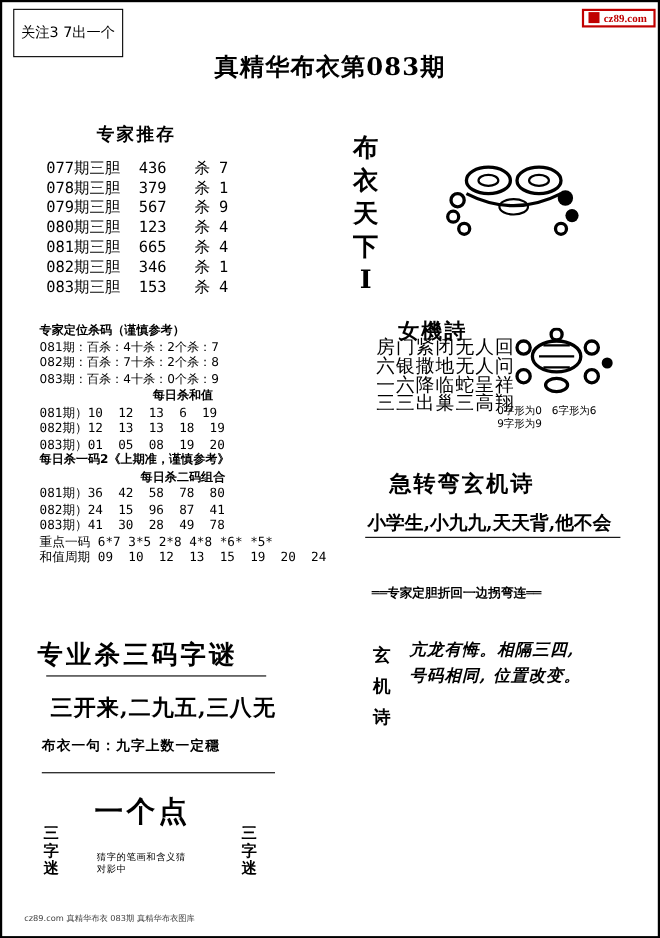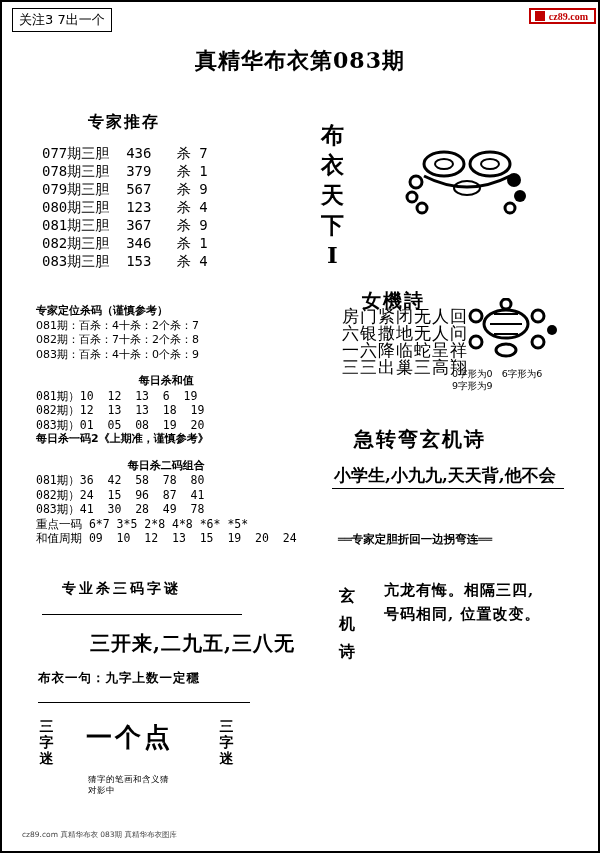--- a/index.html
+++ b/index.html
@@ -23,21 +23,21 @@
     position: absolute;
     top: 6px; left: 6px;
     width: 588px;
     height: 24px;
   }
   .tag-left {
     position: absolute;
     left: 4px; top: 0px;
     border: 1px solid #000;
     font-size: 13px;
-    padding: 2px 6px;
+    padding: 12px 6px;
     background: #fff;
     font-family: "DejaVu Sans", sans-serif;
   }
   .brand {
     position: absolute;
     right: 0px; top: 0px;
     border: 2px solid #c00000;
     padding: 1px 6px 0 4px;
     font-size: 10px;
     color: #c00000;
@@ -77,73 +77,72 @@
     position: absolute;
     left: 40px; top: 142px;
     font-size: 14px;
     font-family: "DejaVu Sans Mono", monospace;
     line-height: 18px;
   }
   .exp-list .row { white-space: pre; }
 
   .kill-block {
     position: absolute;
-    left: 34px; top: 302px;
+    left: 34px; top: 292px;
     font-size: 11px;
     font-family: "DejaVu Sans", sans-serif;
     line-height: 14.5px;
   }
   .kill-block .hd {
     font-weight: bold;
     letter-spacing: 0px;
   }
   .kill-block .row { white-space: pre; }
   .kill-block .center {
     text-align: center;
     font-weight: bold;
-    margin-top: 12px;
+    margin-top: 1px;
   }
   .kill-block .mono {
     font-family: "DejaVu Sans Mono", monospace;
     font-size: 11.5px;
   }
 
   .zimi-title {
     position: absolute;
-    left: 60px; top: 578px;
-    font-size: 14px;
+    left: 32px; top: 578px;
+    font-size: 23px;
     font-weight: bold;
     font-family: "DejaVu Serif", serif;
     letter-spacing: 3px;
   }
   .zimi-line {
     position: absolute;
     left: 44px; top: 628px;
     font-size: 20px;
     font-weight: bold;
     font-family: "DejaVu Serif", serif;
     letter-spacing: 1px;
-    margin-left: 44px;
   }
   .buyi-line {
     position: absolute;
     left: 36px; top: 668px;
     font-size: 12.5px;
     font-weight: bold;
     font-family: "DejaVu Sans", sans-serif;
     letter-spacing: 1px;
   }
   .rule {
     position: absolute;
     background: #000;
     height: 1px;
   }
   .sanzimi-l, .sanzimi-r {
     position: absolute;
-    top: 716px;
+    top: 748px;
     width: 17px;
     font-size: 14px;
     font-weight: bold;
     font-family: "DejaVu Serif", serif;
     line-height: 16px;
     text-align: center;
   }
   .sanzimi-l { left: 36px; }
   .sanzimi-r { left: 216px; }
   .yigedian {
@@ -249,26 +248,27 @@
     left: 336px; top: 580px;
     width: 18px;
     font-size: 16px;
     font-weight: bold;
     font-family: "DejaVu Serif", serif;
     line-height: 28px;
     text-align: center;
   }
   .xuanji-text {
     position: absolute;
-    left: 382px; top: 576px;
+    left: 370px; top: 576px;
     font-size: 15px;
     font-weight: bold;
     font-family: "DejaVu Serif", serif;
     line-height: 24px;
     letter-spacing: 1px;
+    font-style: italic;
   }
 </style>
 </head>
 <body>
 
 <div class="page">
 
   <div class="topbar">
     <div class="tag-left">关注3 7出一个</div>
     <div class="brand">
@@ -278,21 +278,21 @@
 
   <div class="title">真精华布衣第083期</div>
 
   <div class="exp-title">专家推存</div>
 
   <div class="exp-list">
     <div class="row">077期三胆  436   杀 7</div>
     <div class="row">078期三胆  379   杀 1</div>
     <div class="row">079期三胆  567   杀 9</div>
     <div class="row">080期三胆  123   杀 4</div>
-    <div class="row">081期三胆  367   杀 9</div>
+    <div class="row">081期三胆  665   杀 4</div>
     <div class="row">082期三胆  346   杀 1</div>
     <div class="row">083期三胆  153   杀 4</div>
   </div>
 
   <div class="kill-block">
     <div class="hd">专家定位杀码（谨慎参考）</div>
     <div class="row">081期：百杀：4十杀：2个杀：7</div>
     <div class="row">082期：百杀：7十杀：2个杀：8</div>
     <div class="row">083期：百杀：4十杀：0个杀：9</div>
     <div class="center">每日杀和值</div>

